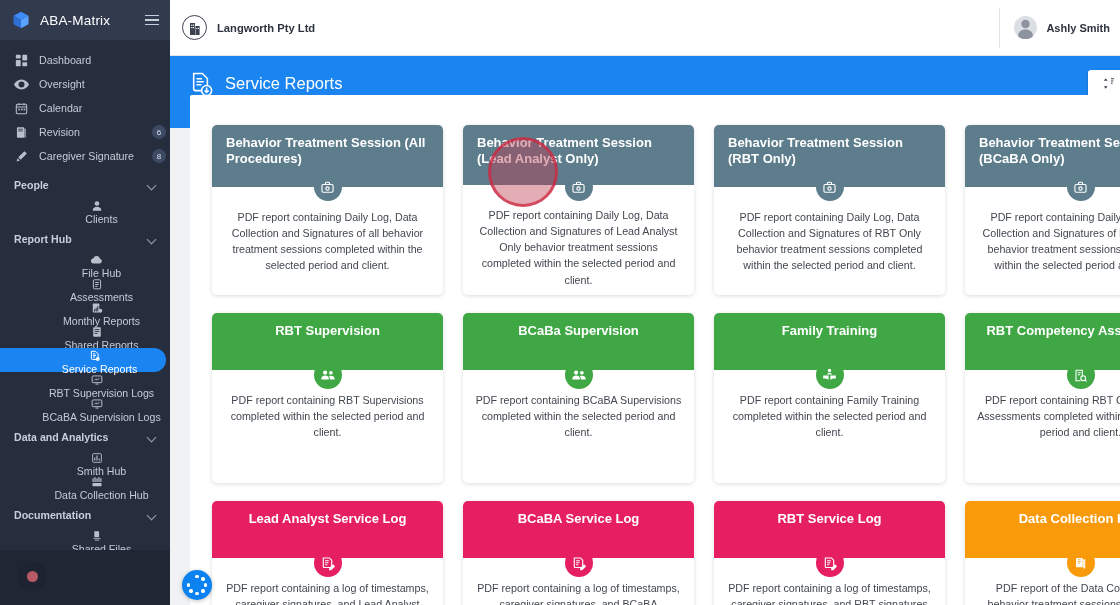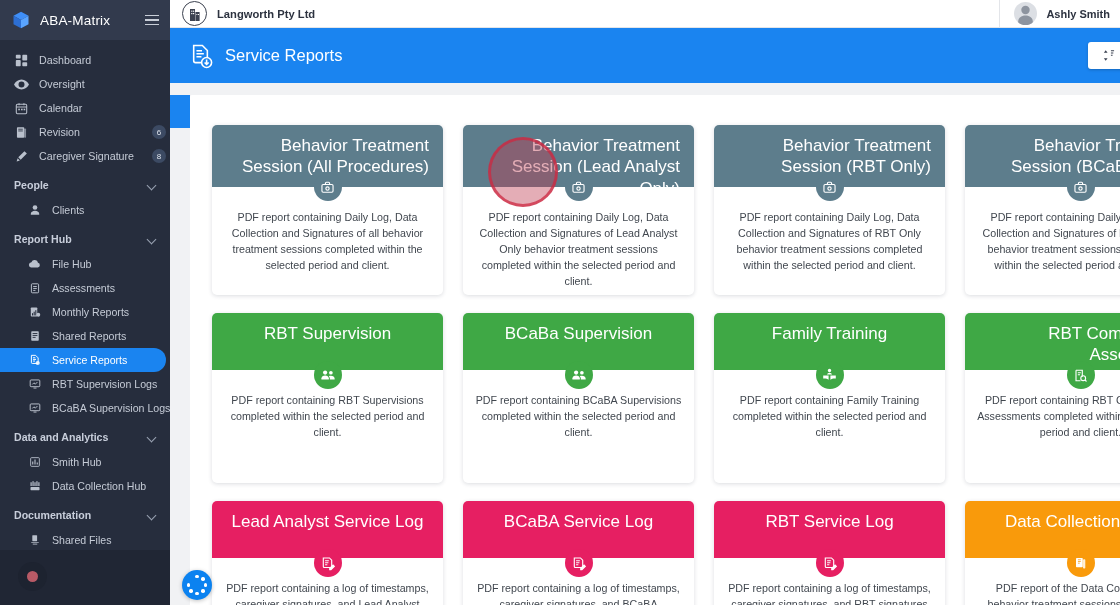--- a/index.html
+++ b/index.html
@@ -40,21 +40,21 @@
   .nav-item .ico {
     width: 15px; height: 15px; flex: 0 0 15px;
     display: flex; align-items: center; justify-content: center;
     color: #b9c0cc;
   }
   .nav-item .ico svg { display: block; }
   .nav-item .lbl {
     color: #c5cbd6; font-size: 10.7px; margin-left: 10px;
     white-space: nowrap; flex: 1 1 auto;
   }
-  .nav-item.sub { padding-left: 27px; }
+  .nav-item.sub { padding-left: 27px; flex-direction: column; }
   .nav-item.sub .lbl { font-size: 10.6px; }
   .nav-item.active {
     background: #1a84f0; border-radius: 0 14px 14px 0; margin-right: 4px;
   }
   .nav-item.active .lbl, .nav-item.active .ico { color: #ffffff; }
   .badge {
     min-width: 14px; height: 14px; border-radius: 7px;
     background: #3c4a63; color: #dfe4ec; font-size: 8px;
     display: flex; align-items: center; justify-content: center;
     padding: 0 4px; flex: 0 0 auto;
@@ -83,21 +83,21 @@
     width: 29px; height: 29px; border-radius: 50%;
     background: #1d2330; display: flex; align-items: center; justify-content: center;
     cursor: pointer;
   }
   .rec-btn i { width: 11px; height: 11px; border-radius: 50%; background: #b85a66; display: block; }
 
   
   .main { flex: 1 1 auto; height: 605px; position: relative; background: #f1f2f4; overflow: hidden; }
 
   .topbar {
-    height: 28px; background: #ffffff; display: flex; align-items: center;
+    height: 56px; background: #ffffff; display: flex; align-items: center;
     border-bottom: 1px solid #e3e5e9;
   }
   .org { display: flex; align-items: center; padding-left: 12px; flex: 1 1 auto; }
   .org-avatar {
     width: 25px; height: 25px; border-radius: 50%; flex: 0 0 25px;
     border: 1.4px solid #3c4250; display: flex; align-items: center; justify-content: center;
     overflow: hidden; color: #3c4250;
   }
   .org-name { font-size: 11.2px; color: #2d3340; font-weight: bold; margin-left: 10px; white-space: nowrap; }
   .user {
@@ -143,22 +143,22 @@
     width: 231px; background: #ffffff; border-radius: 5px;
     box-shadow: 0 1px 4px rgba(30,40,60,.16);
     overflow: hidden; cursor: pointer; position: relative;
     display: flex; flex-direction: column;
   }
   .card-head {
     height: 62px; display: flex; align-items: flex-start; justify-content: center;
     padding: 10px 14px 0; position: relative;
   }
   .card-title {
-    color: #ffffff; font-size: 17px; font-weight: normal;
-    text-align: right; line-height: 1.25;
+    color: #ffffff; font-size: 13px; font-weight: bold;
+    text-align: left; line-height: 1.25;
   }
   .card-badge {
     position: absolute; left: 50%; top: 48px; transform: translateX(-50%);
     width: 28px; height: 28px; border-radius: 50%;
     display: flex; align-items: center; justify-content: center;
     color: #ffffff;
   }
   .card-body {
     flex: 1 1 auto; padding: 22px 12px 10px;
     min-height: 113px;

